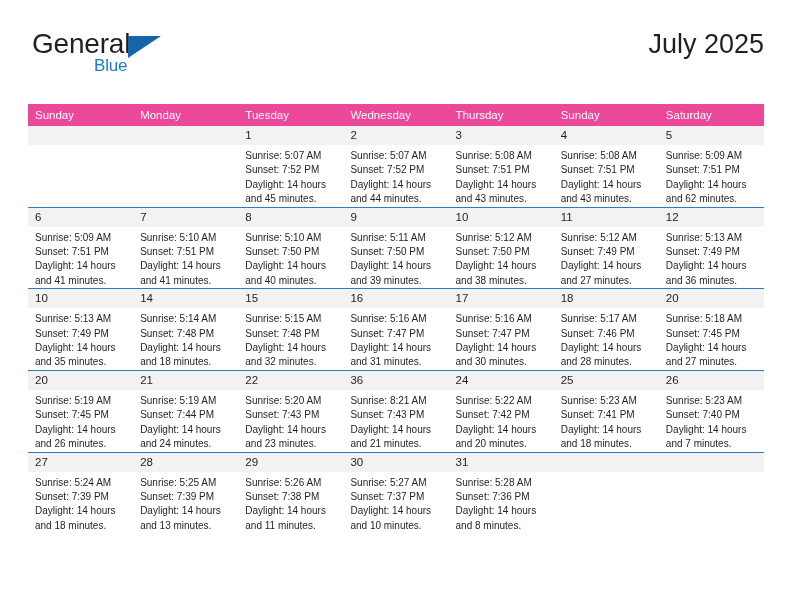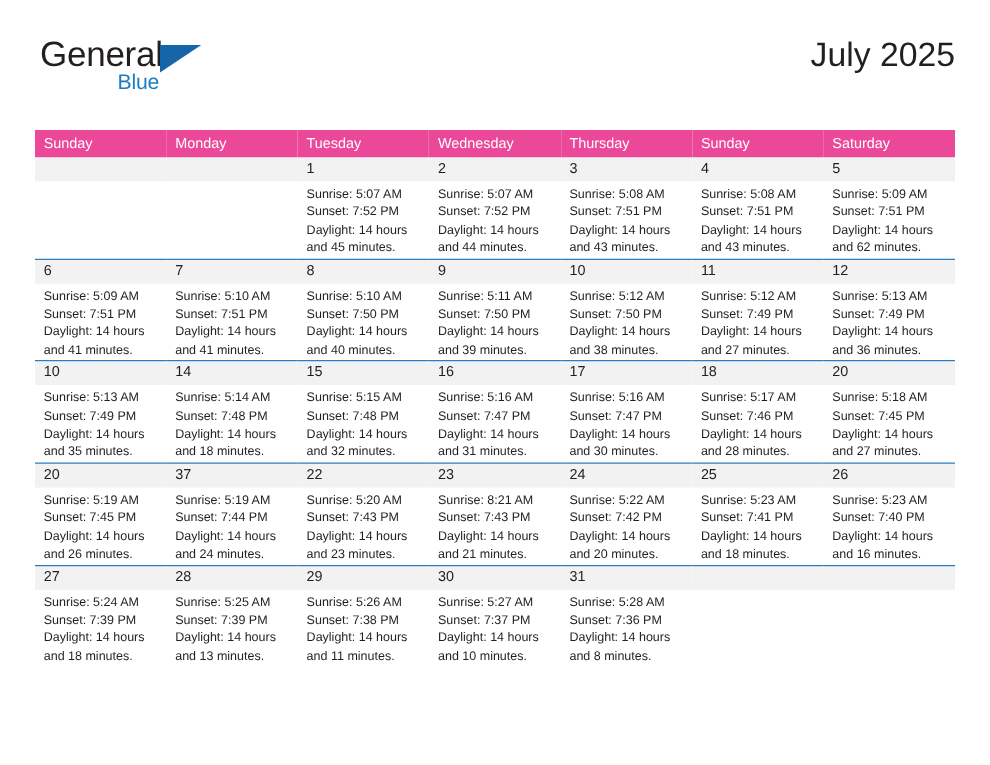--- a/index.html
+++ b/index.html
@@ -355,39 +355,39 @@
           <td>
             <span class="daynum">20</span>
             <div class="cell-lines">
               <div>Sunrise: 5:19 AM</div>
               <div>Sunset: 7:45 PM</div>
               <div>Daylight: 14 hours</div>
               <div>and 26 minutes.</div>
             </div>
           </td>
           <td>
-            <span class="daynum">37</span>
+            <span class="daynum">21</span>
             <div class="cell-lines">
               <div>Sunrise: 5:19 AM</div>
               <div>Sunset: 7:44 PM</div>
               <div>Daylight: 14 hours</div>
               <div>and 24 minutes.</div>
             </div>
           </td>
           <td>
             <span class="daynum">22</span>
             <div class="cell-lines">
               <div>Sunrise: 5:20 AM</div>
               <div>Sunset: 7:43 PM</div>
               <div>Daylight: 14 hours</div>
               <div>and 23 minutes.</div>
             </div>
           </td>
           <td>
-            <span class="daynum">23</span>
+            <span class="daynum">36</span>
             <div class="cell-lines">
               <div>Sunrise: 8:21 AM</div>
               <div>Sunset: 7:43 PM</div>
               <div>Daylight: 14 hours</div>
               <div>and 21 minutes.</div>
             </div>
           </td>
           <td>
             <span class="daynum">24</span>
             <div class="cell-lines">
@@ -405,21 +405,21 @@
               <div>Daylight: 14 hours</div>
               <div>and 18 minutes.</div>
             </div>
           </td>
           <td>
             <span class="daynum">26</span>
             <div class="cell-lines">
               <div>Sunrise: 5:23 AM</div>
               <div>Sunset: 7:40 PM</div>
               <div>Daylight: 14 hours</div>
-              <div>and 16 minutes.</div>
+              <div>and 7 minutes.</div>
             </div>
           </td>
         </tr>
         <tr class="week-row">
           <td>
             <span class="daynum">27</span>
             <div class="cell-lines">
               <div>Sunrise: 5:24 AM</div>
               <div>Sunset: 7:39 PM</div>
               <div>Daylight: 14 hours</div>

